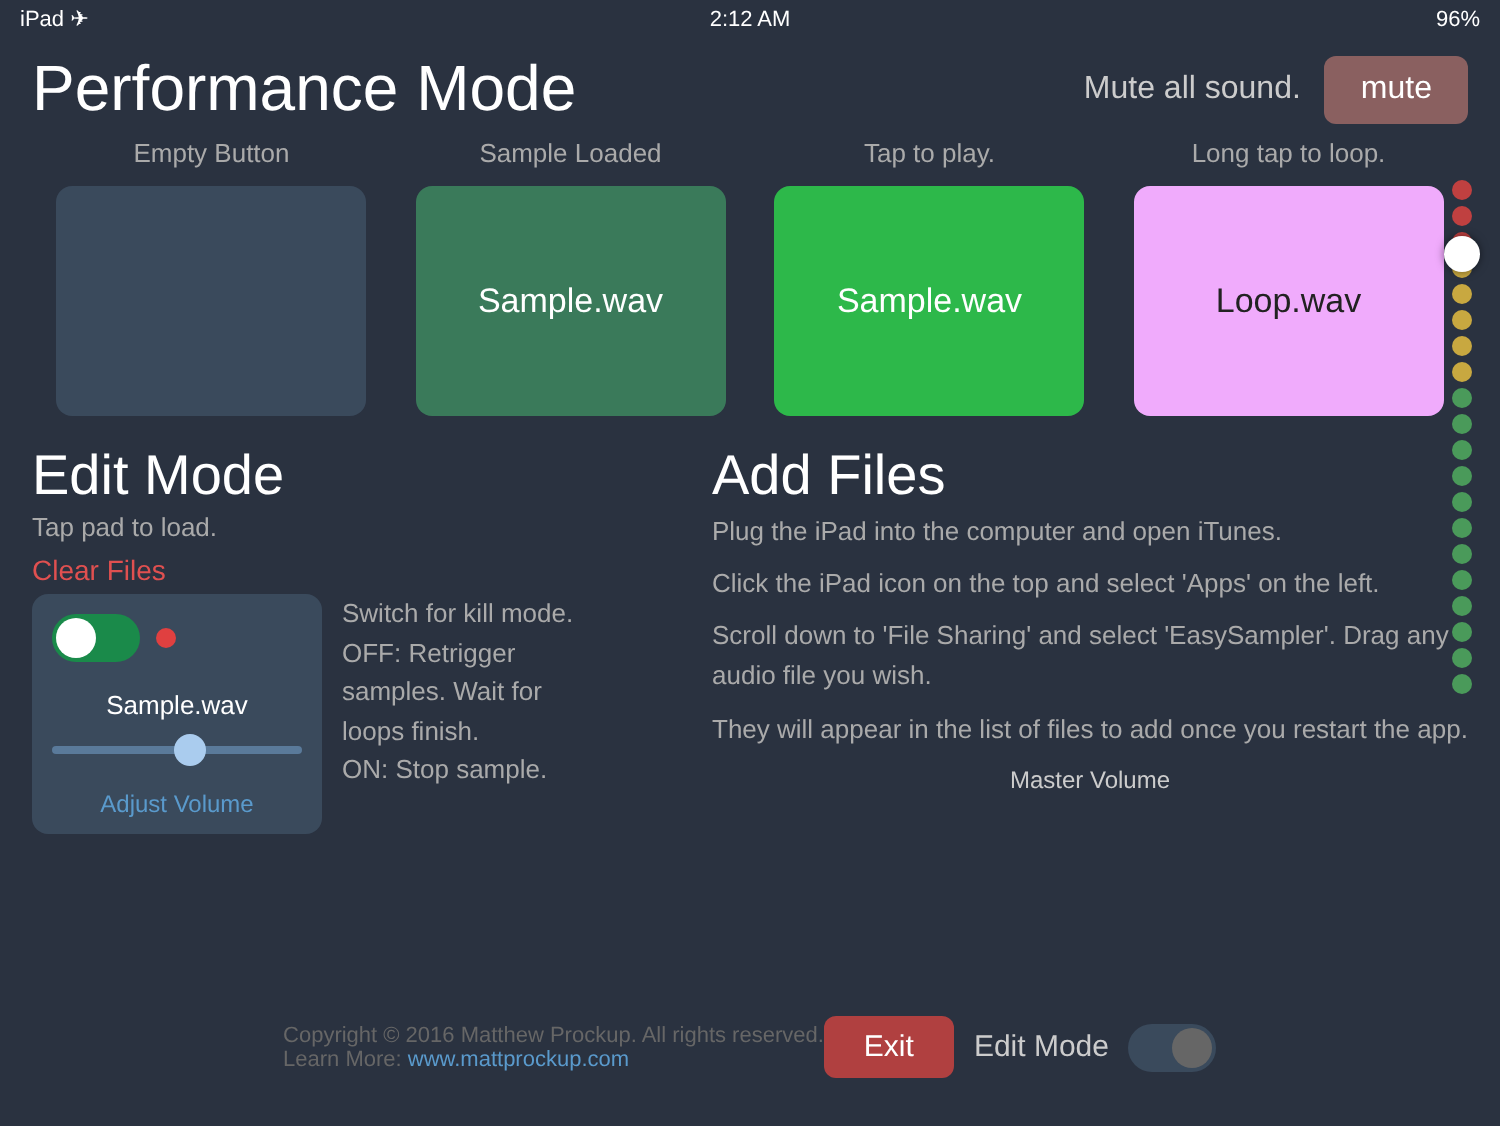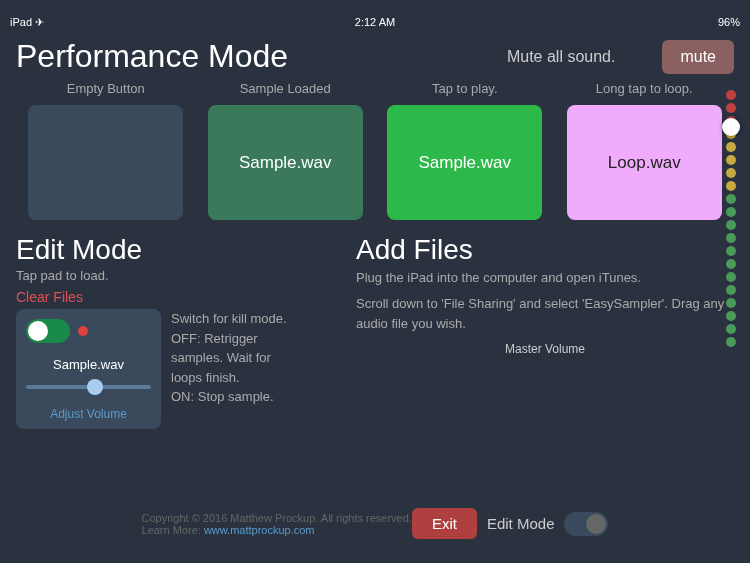--- a/index.html
+++ b/index.html
@@ -10,22 +10,22 @@
       font-family: 'Helvetica Neue', Helvetica, Arial, sans-serif;
       color: #ffffff;
       overflow: hidden;
       position: relative;
     }
 
     
     .status-bar {
       display: flex;
       justify-content: space-between;
-      align-items: flex-start;
-      padding: 16px 10px;
+      align-items: flex-end;
+      padding: 4px 10px;
       font-size: 11px;
       color: #fff;
       height: 20px;
     }
     .status-bar-center { position: absolute; left: 50%; transform: translateX(-50%); }
 
     
     .header {
       display: flex;
       justify-content: space-between;
@@ -47,21 +47,20 @@
       color: #ccc;
     }
     .mute-button {
       background: #8a6060;
       color: #fff;
       border: none;
       border-radius: 6px;
       padding: 8px 18px;
       font-size: 16px;
       cursor: pointer;
-      margin-left: 35px;
     }
 
     
     .pad-section {
       display: flex;
       padding: 0 16px;
       gap: 0;
     }
     .pad-column {
       flex: 1;
@@ -393,21 +392,23 @@
         loops finish.<br>
         ON: Stop sample.
       </div>
     </div>
   </div>
 
   <div class="add-files-panel">
     <div class="section-title">Add Files</div>
     <div class="add-files-text">
       <p>Plug the iPad into the computer and open iTunes.</p>
+      <p>Click the iPad icon on the top and select 'Apps' on the left.</p>
       <p>Scroll down to 'File Sharing' and select 'EasySampler'. Drag any audio file you wish.</p>
+      <p>They will appear in the list of files to add once you restart the app.</p>
     </div>
     <div class="master-volume-label">Master Volume</div>
   </div>
 </div>
 
 <div class="volume-meter">
   <div class="meter-track" id="meter-track">
     <div class="meter-handle"></div>
   <div class="meter-dot" style="background: rgb(192, 64, 64);"></div>
       <div class="meter-dot" style="background: rgb(192, 64, 64);"></div>

